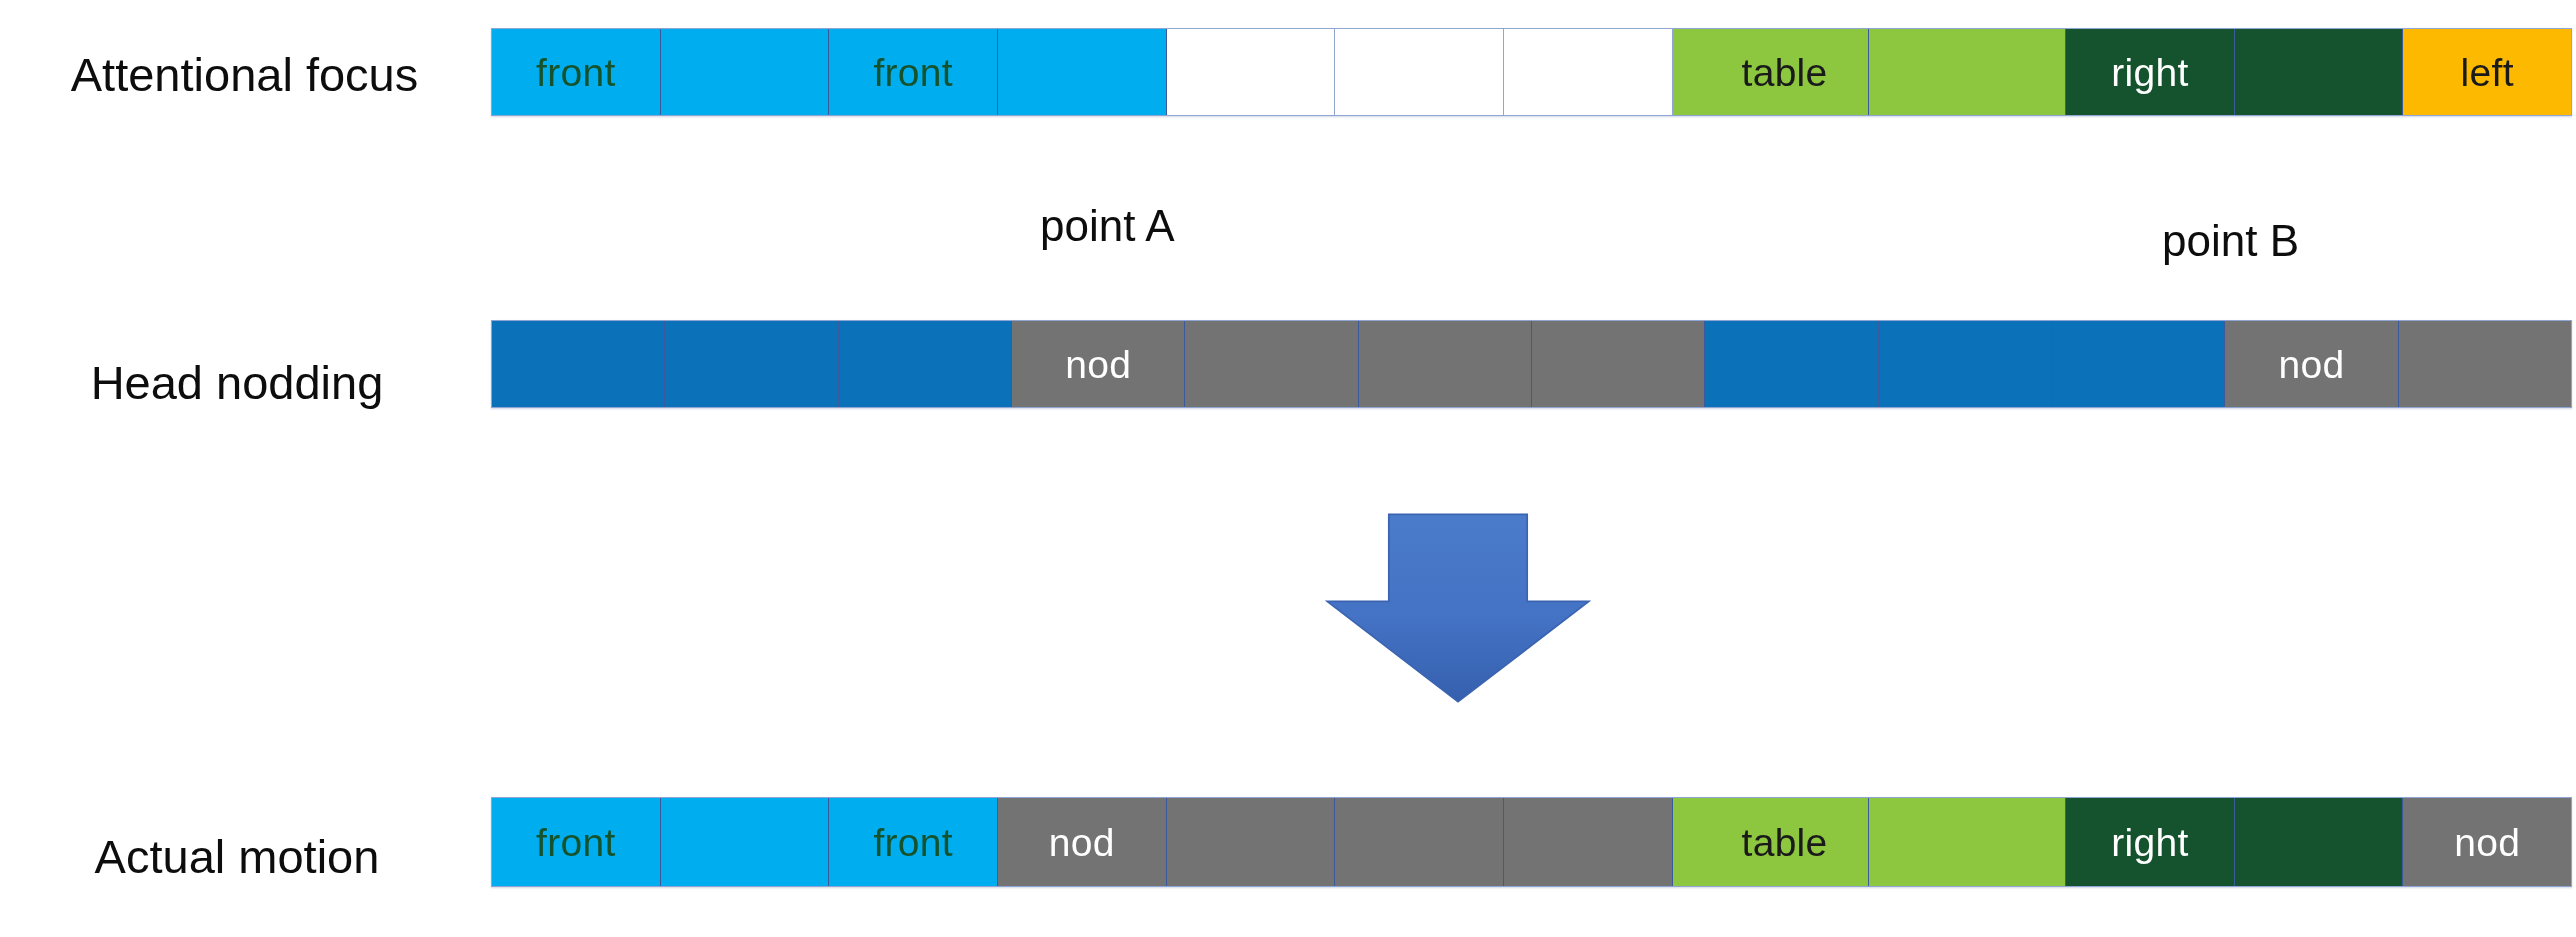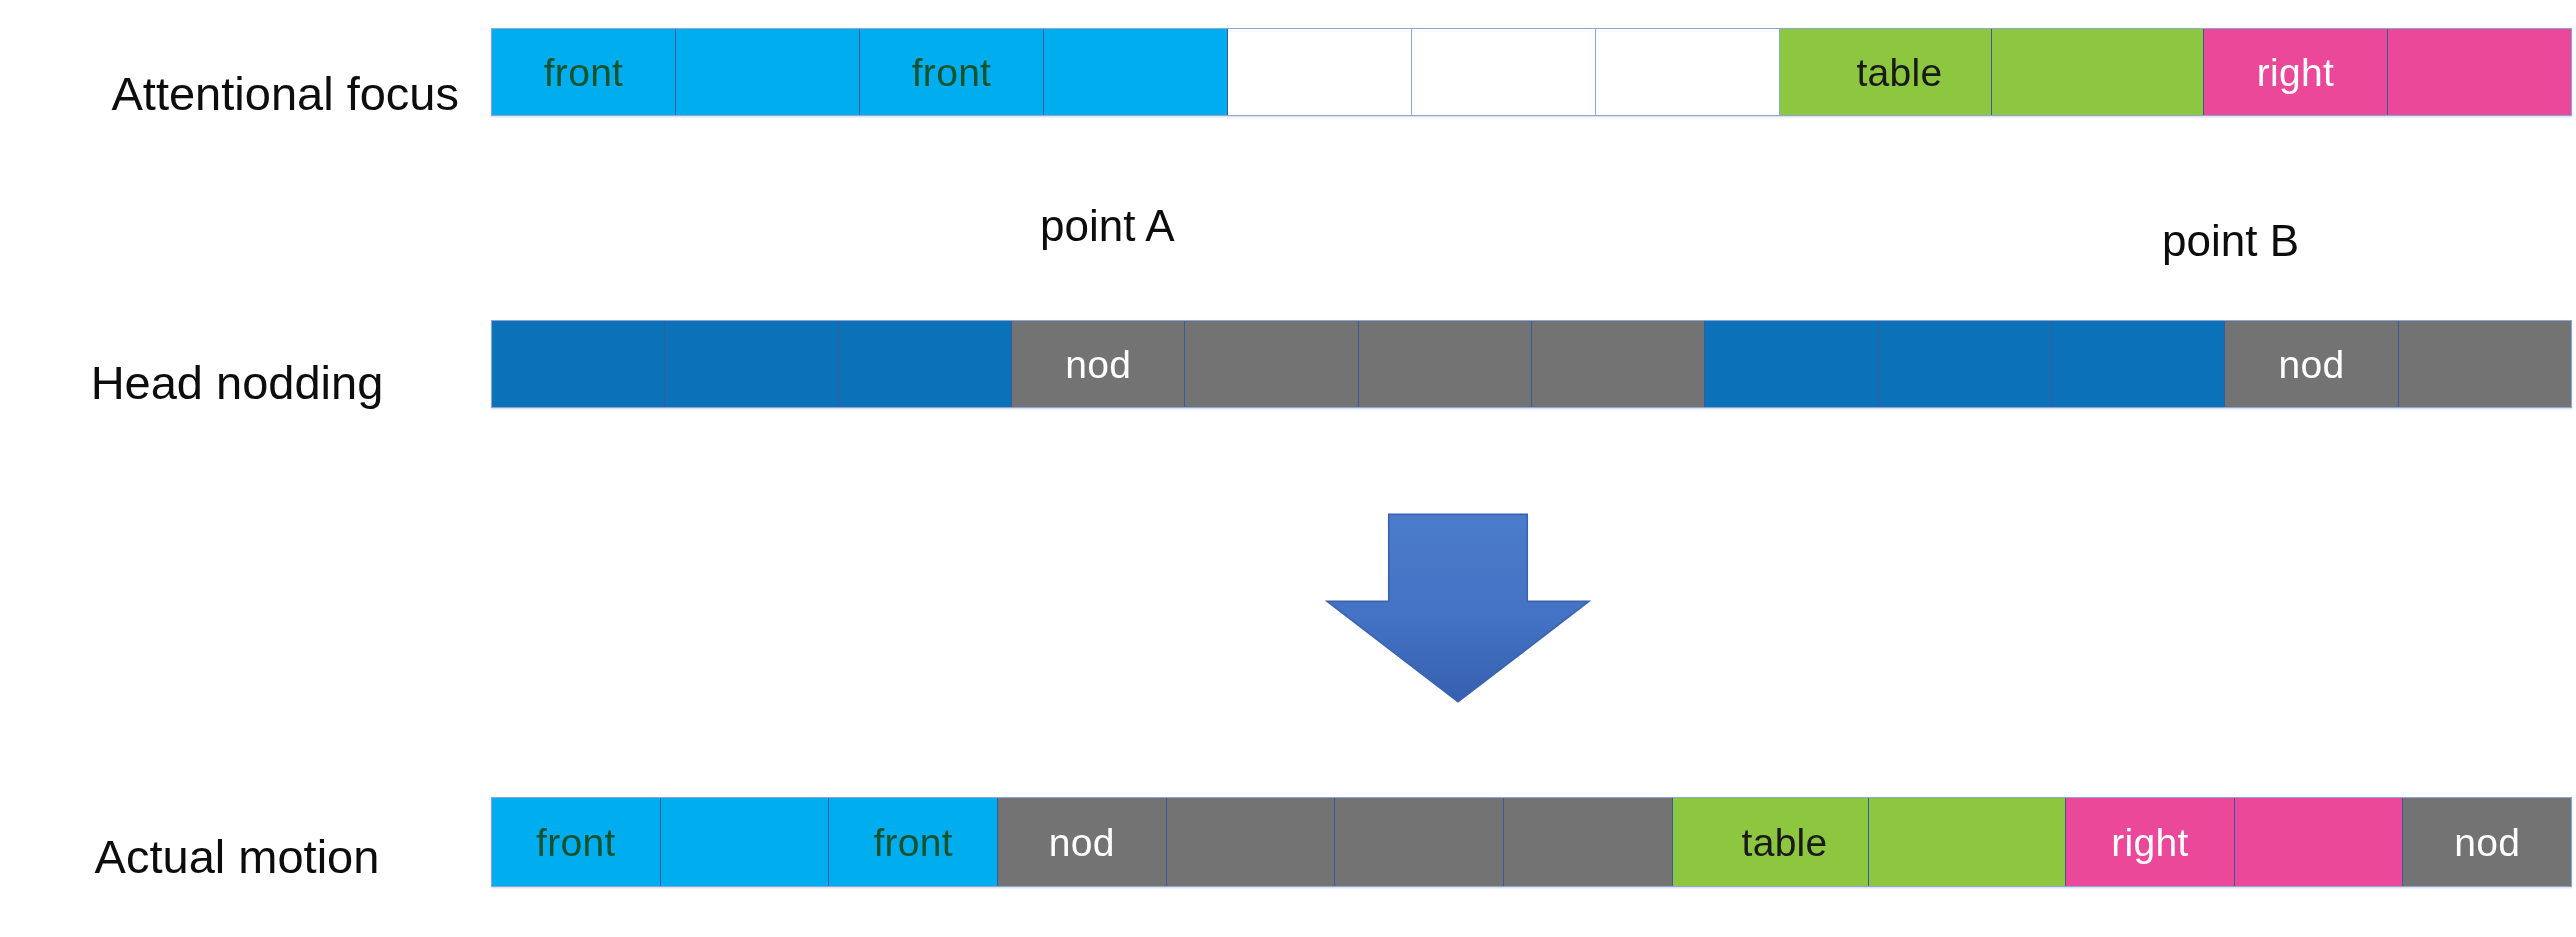--- a/index.html
+++ b/index.html
@@ -19,21 +19,21 @@
   .row-label {
     position: absolute;
     left: 0;
     width: 474px;
     text-align: center;
     font-size: 47px;
     color: #0d0d0d;
     font-family: "Liberation Sans", sans-serif;
     white-space: nowrap;
   }
-  .row-label.lbl-attentional { top: 47px;  text-align: right; width: 459px; margin-top: 19px; }
+  .row-label.lbl-attentional { top: 47px;  text-align: center; padding-left: 15px; width: 459px; }
   .row-label.lbl-head        { top: 355px; }
   .row-label.lbl-actual      { top: 829px; }
 
   
   .timeline {
     position: absolute;
     left: 491px;
     width: 2081px;
     display: flex;
     box-sizing: border-box;
@@ -57,21 +57,21 @@
     letter-spacing: 0.3px;
     font-family: "Liberation Sans", sans-serif;
     position: relative;
   }
   .cell:last-child { border-right: none; }
 
   
   .c-cyan   { background: #00AEEF; color: #14532d; }
   .c-white  { background: #ffffff; color: #111111; border-right-color: #8fa5d4; }
   .c-green  { background: #8DC63F; color: #1a1a1a; padding-left: 28px; }
-  .c-red    { background: #ec4899; color: #ffffff; }
+  .c-red    { background: #14532d; color: #ffffff; }
   .c-amber  { background: #FCB900; color: #1a1a1a; }
   .c-dblue  { background: #0B72BA; color: #ffffff; }
   .c-orange { background: #737373; color: #ffffff; }
 
   
   .point-label {
     position: absolute;
     font-size: 44px;
     color: #0d0d0d;
     white-space: nowrap;
@@ -100,20 +100,21 @@
     <div class="cell c-cyan"></div>
     <div class="cell c-cyan">front</div>
     <div class="cell c-cyan"></div>
     <div class="cell c-white"></div>
     <div class="cell c-white"></div>
     <div class="cell c-white"></div>
     <div class="cell c-green">table</div>
     <div class="cell c-green"></div>
     <div class="cell c-red">right</div>
     <div class="cell c-red"></div>
+    <div class="cell c-amber">left</div>
   </div>
 
 <div class="point-label point-a">point A</div>
 <div class="point-label point-b">point B</div>
 
 <div class="row-label lbl-head">Head nodding</div>
 
 <div class="timeline row-head" id="tl-1">
     <div class="cell c-dblue"></div>
     <div class="cell c-dblue"></div>

